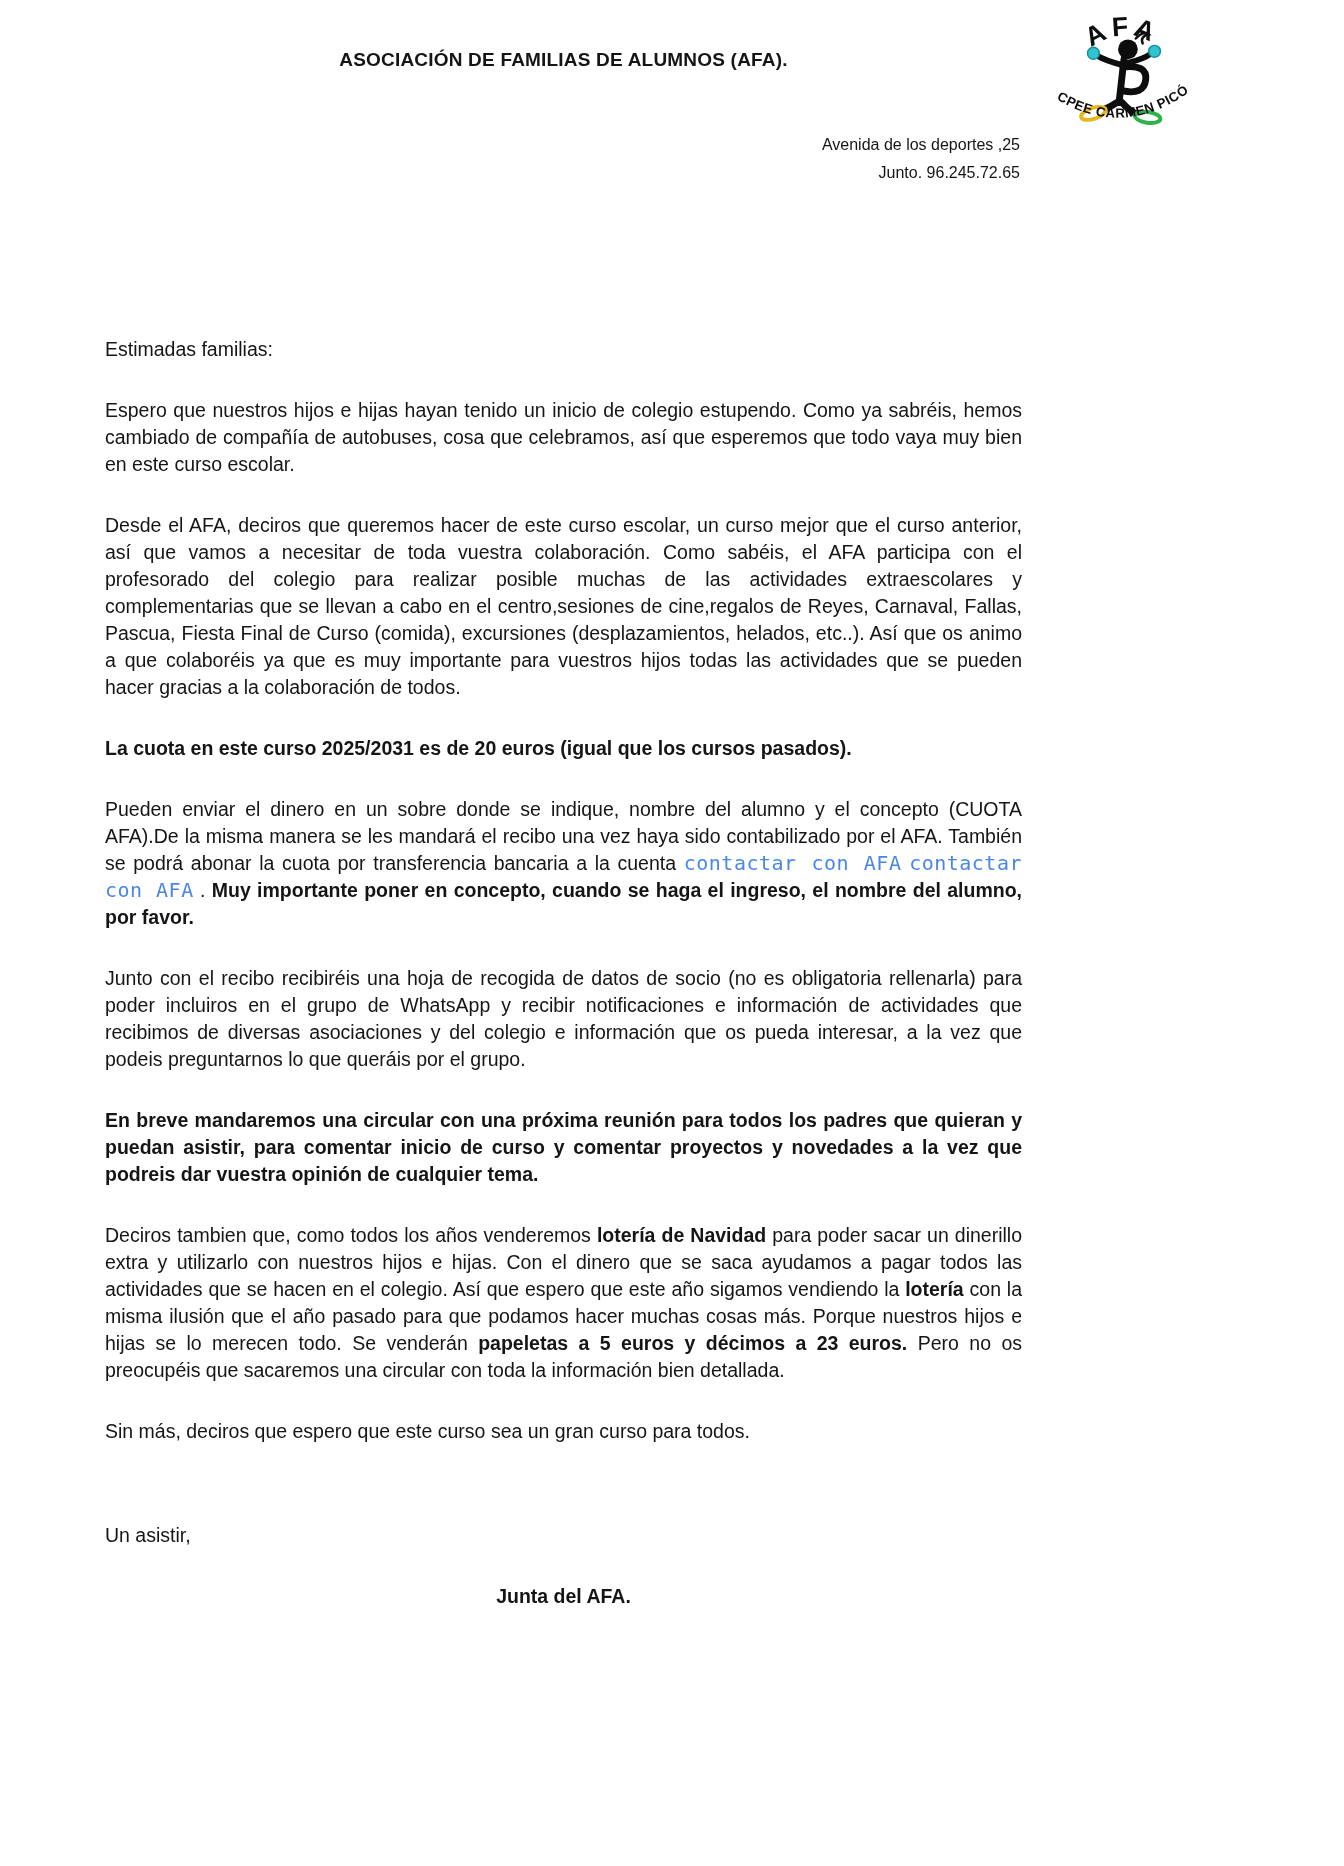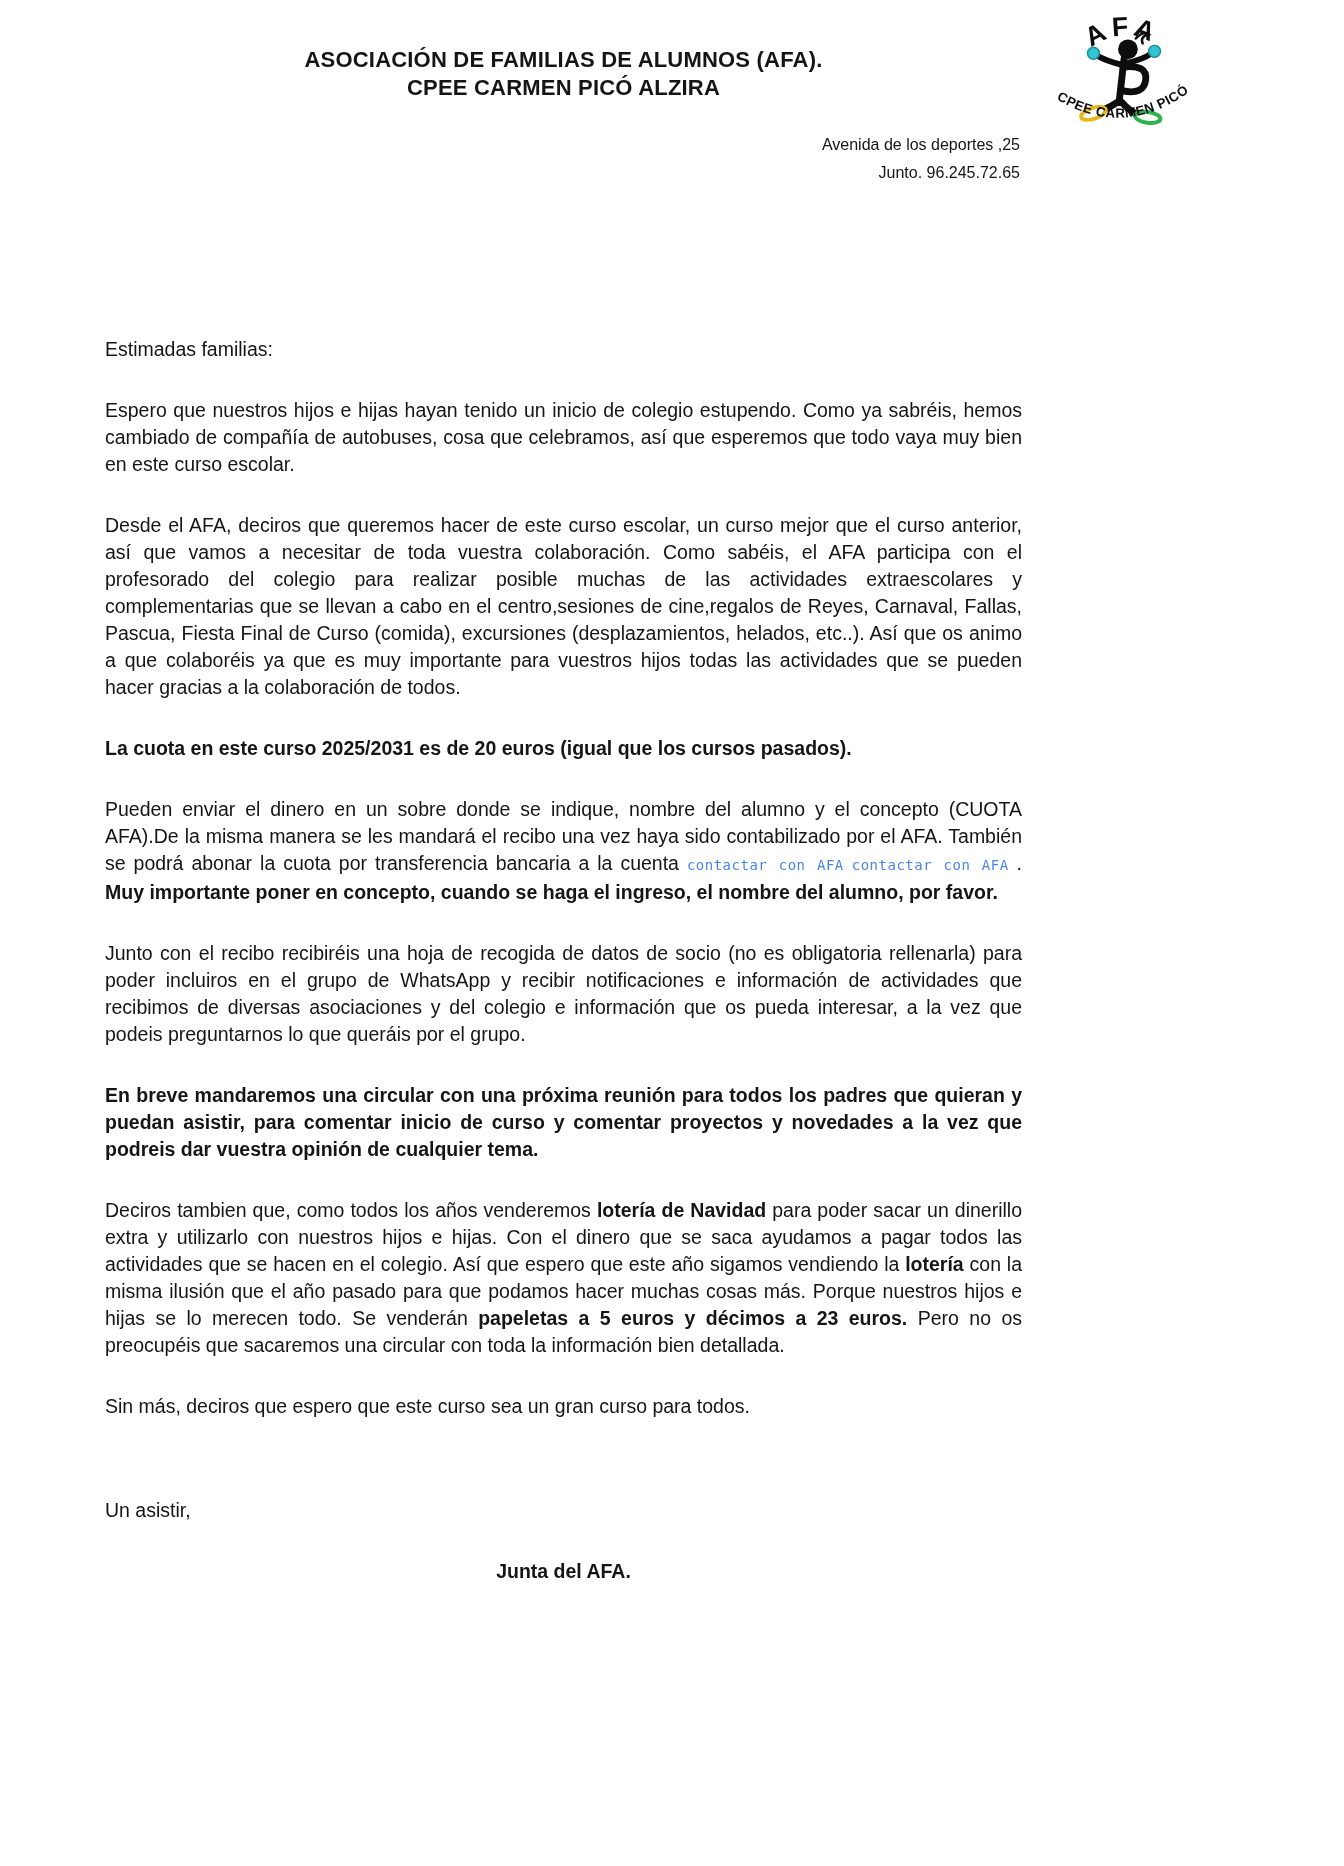--- a/index.html
+++ b/index.html
@@ -7,57 +7,56 @@
     position:relative;
     width:1344px;height:1866px;
     background:#ffffff;
     font-family:"Liberation Sans",sans-serif;
     color:#151515;
     overflow:hidden;
   }
   
   .title-block{
     position:absolute;left:105px;top:46px;width:917px;
-    text-align:center;font-weight:700;font-size:22px;line-height:28px;
+    text-align:center;font-weight:700;font-size:19px;line-height:28px;
     letter-spacing:.2px;
   }
   .title-line{white-space:nowrap;}
   .logo-wrap{position:absolute;left:1048px;top:2px;width:150px;height:138px;}
   .address-block{
     position:absolute;left:105px;top:131px;width:915px;
     text-align:right;font-size:16px;line-height:27.5px;
   }
   
   .letter{
     position:absolute;left:105px;top:336px;width:917px;
     font-size:19.5px;line-height:27px;
   }
   .para{margin:0 0 34px 0;}
   .align-justify{text-align:justify;}
   .align-left{text-align:left;}
   .align-center{text-align:center;}
   .run-bold{font-weight:700;}
   .run-link{
     font-family:"DejaVu Sans Mono",monospace;
-    font-size:14px;
+    font-size:20px;
     color:var(--link-color,#4a86e8);
     letter-spacing:.5px;
   }
   
   .logo-afa-text{font-family:"Liberation Sans",sans-serif;font-weight:700;font-size:27px;letter-spacing:5px;fill:#0d0d0d;}
   .logo-school-text{font-family:"Liberation Sans",sans-serif;font-weight:700;font-size:13.5px;letter-spacing:.5px;fill:#0d0d0d;}
 </style>
 </head>
 <body>
 
 <div class="page">
 
   <div class="title-block">
     <div class="title-line">ASOCIACIÓN DE FAMILIAS DE ALUMNOS (AFA).</div>
-    <div class="title-line">CPEE CARMEN PICÓ ALZIRA</div>
   </div>
 
   <div class="logo-wrap">
     <svg width="150" height="138" viewBox="0 0 150 140">
       <defs>
         <path id="arcTop" d="M 36 52 Q 75 18 114 48" fill="none"></path>
         <path id="arcBottom" d="M 10 100 Q 75 138 140 93" fill="none"></path>
       </defs>
       <text class="logo-afa-text">
         <textPath href="#arcTop" startOffset="50%" text-anchor="middle">AFA</textPath>

